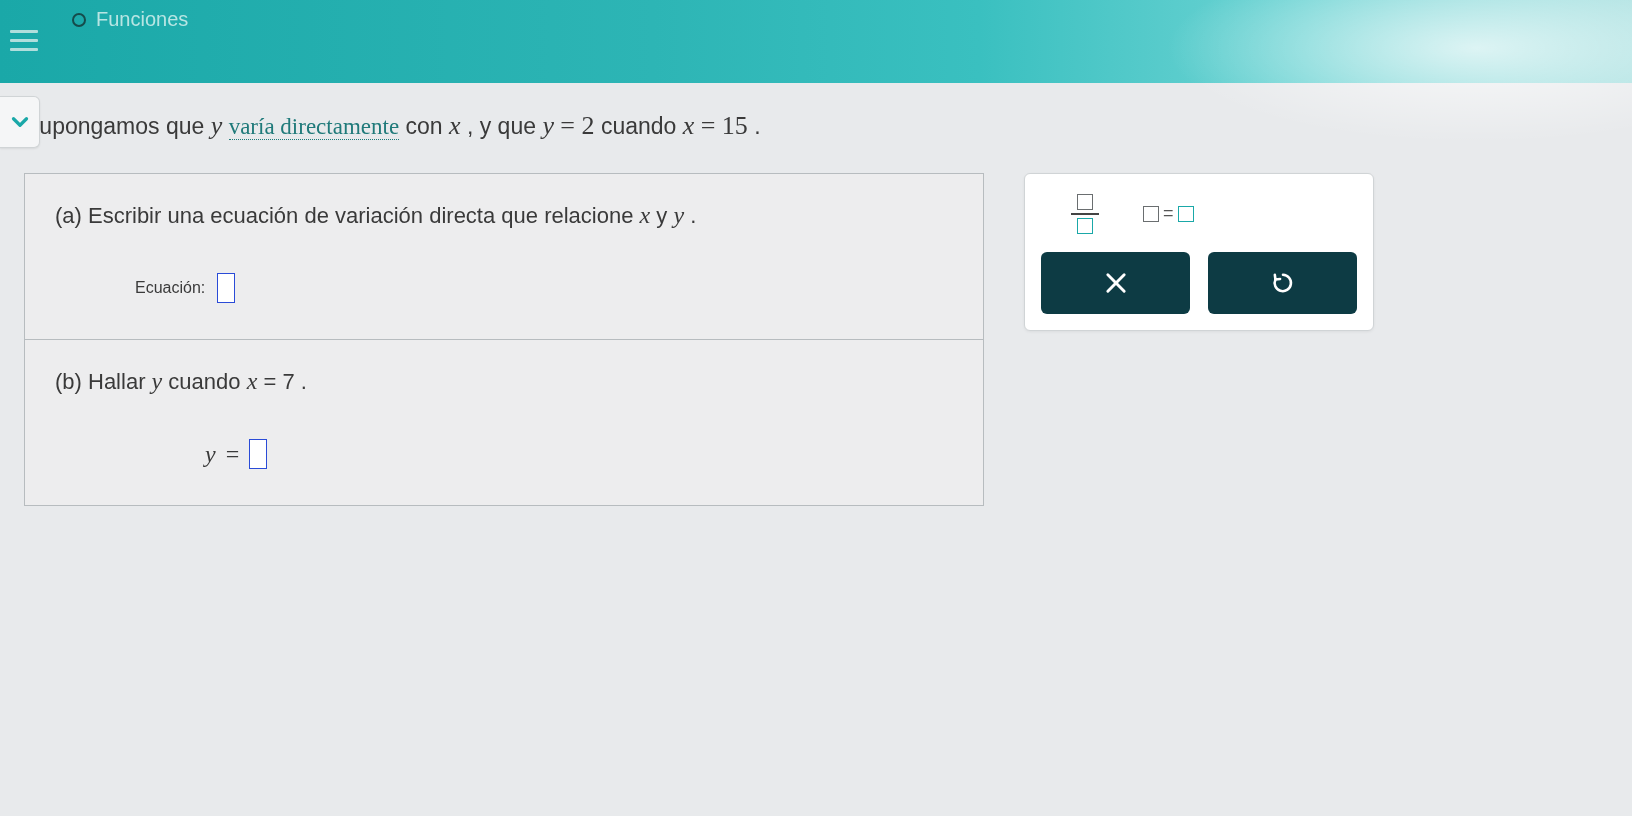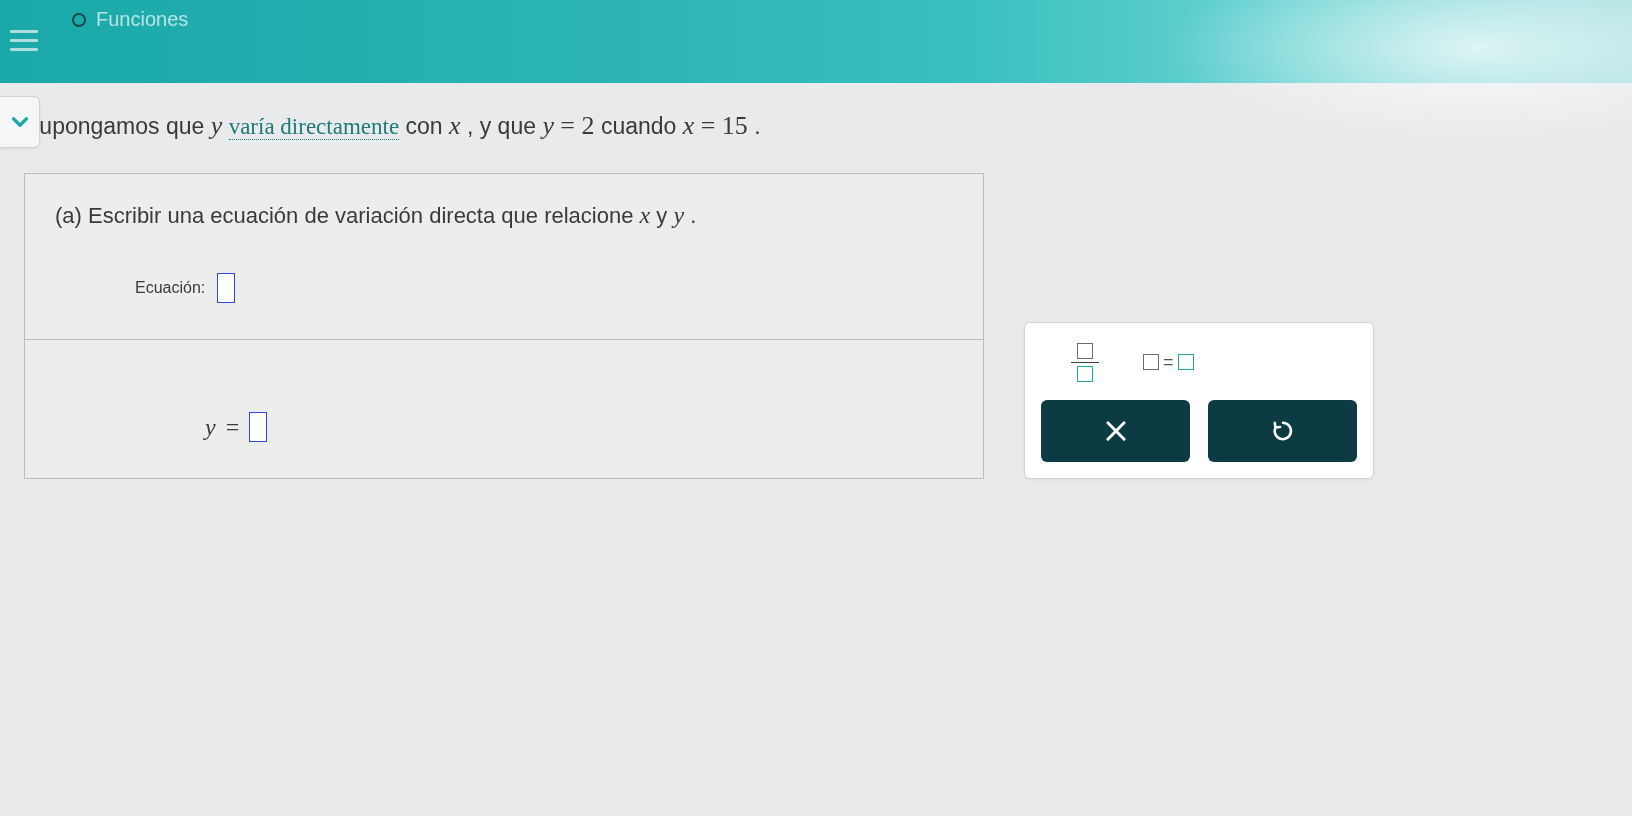--- a/index.html
+++ b/index.html
@@ -87,21 +87,21 @@
   font-size:23px;
   color:#3a3a3a;
   margin-bottom:32px;
 }
 .problem-statement .it { font-style:italic; font-family:'Times New Roman', serif; font-size:26px; }
 .problem-statement .link { color:#1f7a7a; border-bottom:1px dotted #1f7a7a;font-family:Liberation Serif, serif; }
 .problem-statement .mv { font-family:'Times New Roman', serif; font-size:26px; }
 .row-area {
   display:flex;
   gap:40px;
-  align-items:flex-end;
+  align-items:flex-start;
 }
 .question-box {
   border:1px solid #b7bcbf;
   width:960px;
   background:#ededee;
 }
 .part {
   padding:28px 30px 36px 30px;
 }
 .part + .part { border-top:1px solid #b7bcbf; }
@@ -256,20 +256,29 @@
           <span class="mi">y</span>
           <span> .</span>
         </div>
         <div class="eq-line">
           <span class="lbl">Ecuación:</span>
           <span class="input-slot"></span>
         </div>
       </div>
 
       <div class="part">
+        <div class="part-text">
+          <span>(b) Hallar </span>
+          <span class="mi">y</span>
+          <span>  cuando  </span>
+          <span class="mi">x</span>
+          <span> = </span>
+          <span>7</span>
+          <span> .</span>
+        </div>
         <div class="eq-line2">
           <span>y</span>
           <span class="eqs"> = </span>
           <span class="input-slot"></span>
         </div>
       </div>
 
     </div>
 
     <div class="tool-panel">

